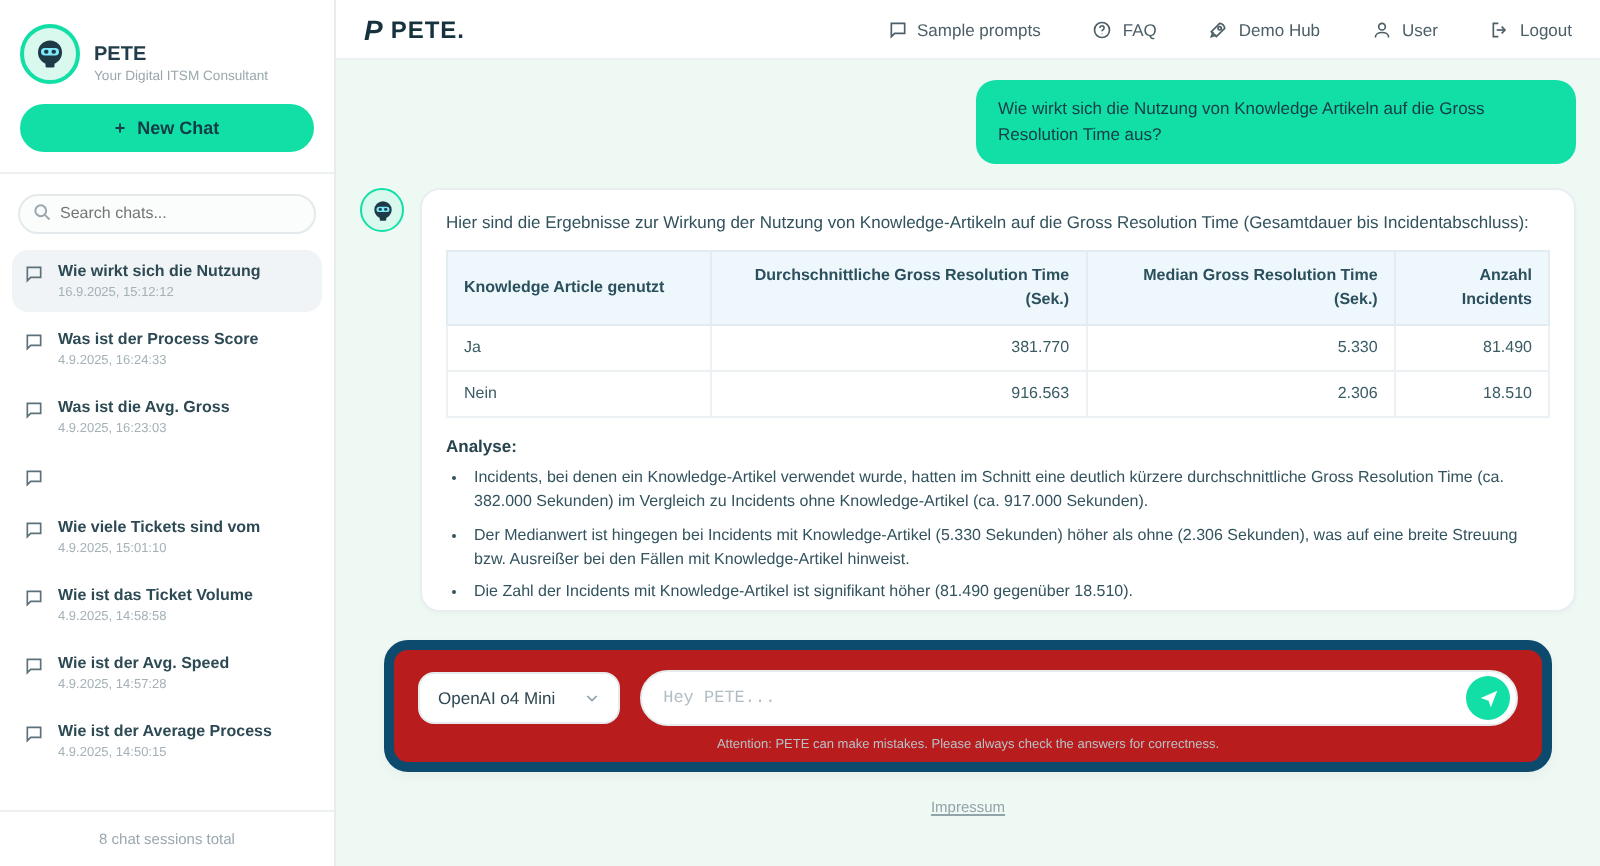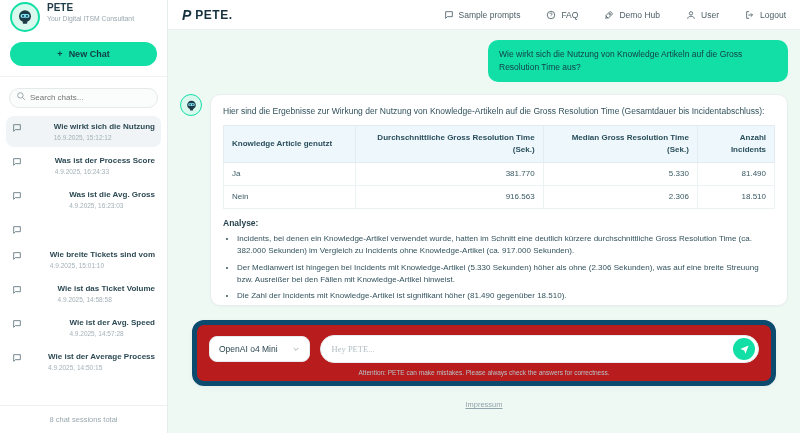--- a/index.html
+++ b/index.html
@@ -9,21 +9,21 @@
     color:#2b4650;
     background:#eef9f4;
     display:flex;
   }
   
   .sidebar {
     width:168px; min-width:168px; height:100%;
     background:#ffffff; border-right:1px solid #e7ecee;
     display:flex; flex-direction:column;
   }
-  .sb-head { display:flex; align-items:flex-start; gap:7px; padding:2px 10px 8px; }
+  .sb-head { display:flex; align-items:flex-end; gap:7px; padding:12px 10px 8px; }
   .avatar-ring {
     width:30px; height:30px; border-radius:50%;
     background:#d9f8ee; border:2px solid #12dfa6;
     display:flex; align-items:center; justify-content:center; flex-shrink:0;
   }
   .sb-title { font-size:10px; font-weight:700; color:#223d49; }
   .sb-sub { font-size:6.8px; color:#9aa8ae; margin-top:2px; }
   .new-chat {
     margin:2px 10px 10px; height:24px; border:none; border-radius:13px;
     background:#12dfa6; color:#123c46; font-weight:700; font-size:9px;
@@ -34,21 +34,21 @@
   .search-wrap { margin:9px 9px 4px; position:relative; }
   .search-wrap svg { position:absolute; left:7px; top:5px; }
   .search-input {
     width:100%; height:20px; border:1px solid #e4e9eb; border-radius:10px;
     background:#fbfcfc; font-size:8px; color:#55666d; padding:0 6px 0 20px;
     font-family:inherit; outline:none;
   }
   .chat-list { flex:1; overflow:hidden; padding:4px 6px; }
   .chat-item {
     display:flex; gap:7px; padding:6px 6px; border-radius:8px; margin-bottom:3px;
-    cursor:pointer; align-items:flex-start;justify-content:space-between;
+    cursor:pointer; align-items:flex-start;
   }
   .chat-item.active { background:#f0f4f6; }
   .chat-item .ci-icon { margin-top:1px; flex-shrink:0; }
   .ci-title { font-size:8px; font-weight:700; color:#2d4a54; line-height:1.25; }
   .ci-time { font-size:6.5px; color:#a4b1b7; margin-top:2px; }
   .sb-footer {
     border-top:1px solid #eef1f2; padding:9px 0; text-align:center;
     font-size:7.5px; color:#9aa8ae;
   }
   
@@ -108,21 +108,21 @@
     display:flex; align-items:center; gap:14px; border:1px solid #e6ebed;
     border-radius:8px; padding:0 9px; height:26px; font-size:8.5px; color:#2e4751;
     cursor:pointer; background:#fff; white-space:nowrap;
   }
   .msg-input-wrap {
     flex:1; display:flex; align-items:center; border:1px solid #e6ebed;
     border-radius:15px; height:28px; padding:0 3px 0 11px; background:#fff;
   }
   .msg-input {
     flex:1; border:none; outline:none; font-size:8.5px; color:#41545c;
-    font-family:Liberation Serif, serif; background:transparent;
+    font-family:Liberation Mono, monospace; background:transparent;
   }
   .msg-input::placeholder { color:#b2bec4; }
   .send-btn {
     width:22px; height:22px; border-radius:50%; border:none; background:#12dfa6;
     display:flex; align-items:center; justify-content:center; cursor:pointer; flex-shrink:0;
   }
   .disclaimer { text-align:center; font-size:6.5px; color:#b7c2c7; margin-top:6px; }
   .impressum-bar { text-align:center; padding:7px 0 0; }
   .impressum { font-size:7.5px; color:#93a3aa; text-decoration:underline; cursor:pointer; }
 </style>
@@ -188,21 +188,21 @@
     <div class="chat-item">
       <svg class="ci-icon" width="10" height="10" viewBox="0 0 24 24" fill="none" stroke="#5d717a" stroke-width="2">
           <path d="M4 4h16v12H8l-4 4z"></path>
         </svg>
     </div>
     <div class="chat-item">
       <svg class="ci-icon" width="10" height="10" viewBox="0 0 24 24" fill="none" stroke="#5d717a" stroke-width="2">
           <path d="M4 4h16v12H8l-4 4z"></path>
         </svg>
       <div>
-          <div class="ci-title">Wie breite Tickets sind vom</div>
+          <div class="ci-title">Wie viele Tickets sind vom</div>
       <div class="ci-time">4.9.2025, 15:01:10</div>
         </div>
     </div>
     <div class="chat-item">
       <svg class="ci-icon" width="10" height="10" viewBox="0 0 24 24" fill="none" stroke="#5d717a" stroke-width="2">
           <path d="M4 4h16v12H8l-4 4z"></path>
         </svg>
       <div>
           <div class="ci-title">Wie ist das Ticket Volume</div>
       <div class="ci-time">4.9.2025, 14:58:58</div>

